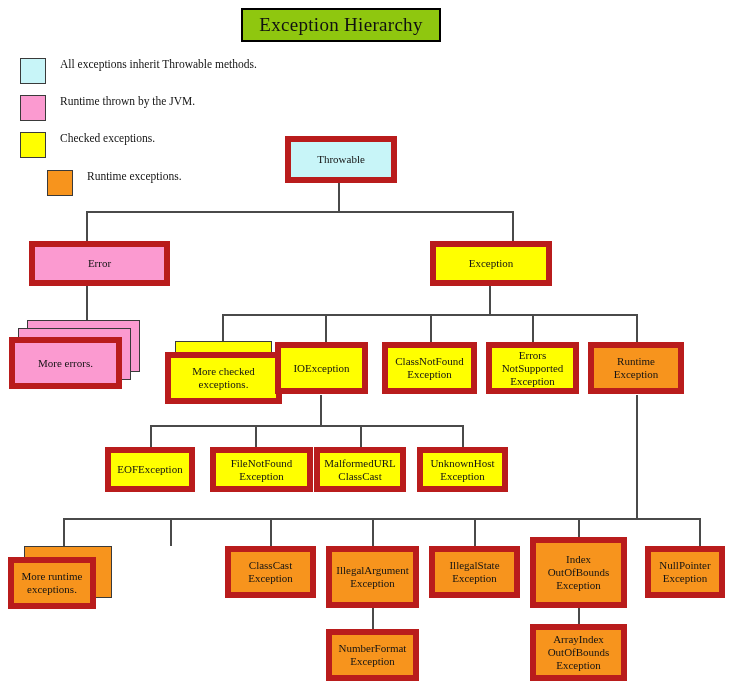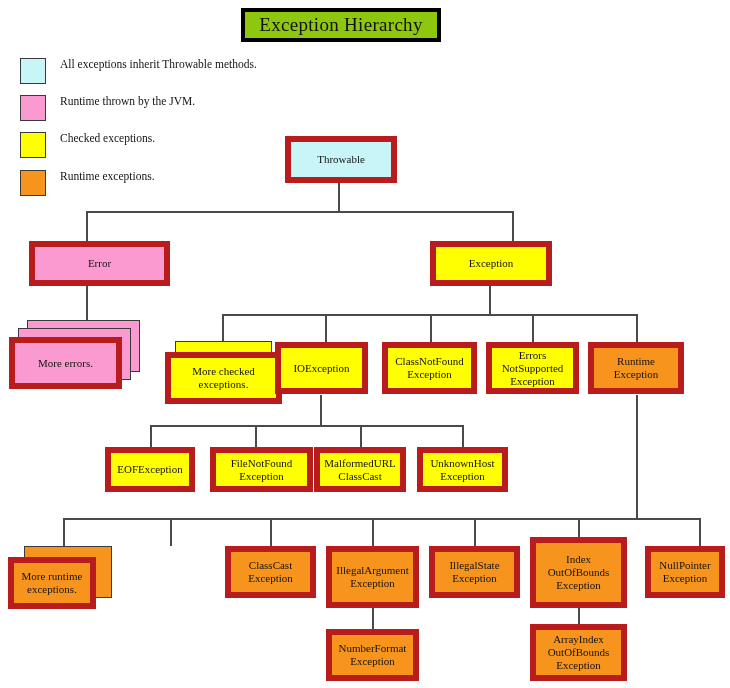--- a/index.html
+++ b/index.html
@@ -21,21 +21,21 @@
   }
 
   
   .title-box {
     position: absolute;
     left: 241px;
     top: 8px;
     width: 200px;
     height: 34px;
     background: #8fc70f;
-    border: 4px solid #000000;
+    border: 2px solid #000000;
     box-sizing: border-box;
     display: flex;
     align-items: center;
     justify-content: center;
     font-size: 19px;
     letter-spacing: 0.3px;
     color: #111111;
   }
 
   
@@ -111,21 +111,21 @@
     <div class="legend-label">All exceptions inherit Throwable methods.</div>
   </div>
   <div class="legend-row" style="top:95px;">
     <div class="legend-swatch" style="background:#fb9ad0;"></div>
     <div class="legend-label">Runtime thrown by the JVM.</div>
   </div>
   <div class="legend-row" style="top:132px;">
     <div class="legend-swatch" style="background:#ffff00;"></div>
     <div class="legend-label">Checked exceptions.</div>
   </div>
-  <div class="legend-row" style="top:170px;">
+  <div class="legend-row" style="top:170px;margin-left:27px;">
     <div class="legend-swatch" style="background:#f7941d;"></div>
     <div class="legend-label">Runtime exceptions.</div>
   </div>
 
   <div class="ln v" style="left:338px; top:182px; height:30px;"></div>
   <div class="ln h" style="left:86px;  top:211px; width:428px;"></div>
   <div class="ln v" style="left:86px;  top:211px; height:31px;"></div>
   <div class="ln v" style="left:512px; top:211px; height:31px;"></div>
 
   <div class="ln v" style="left:86px; top:285px; height:36px;"></div>

